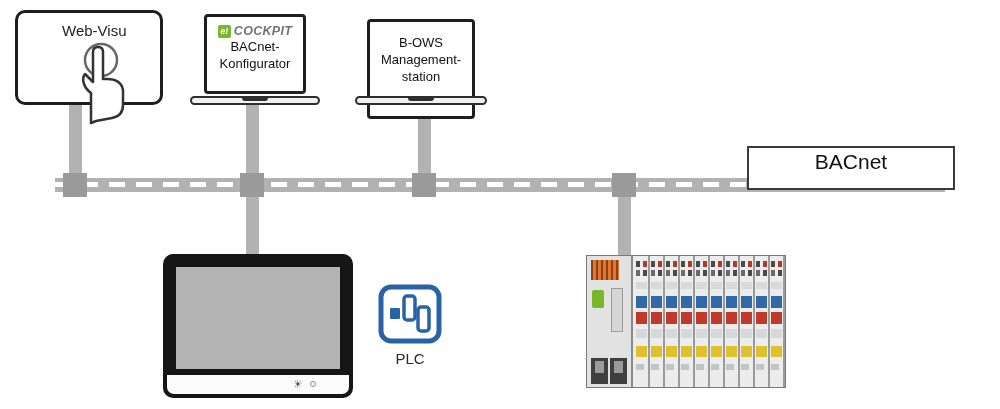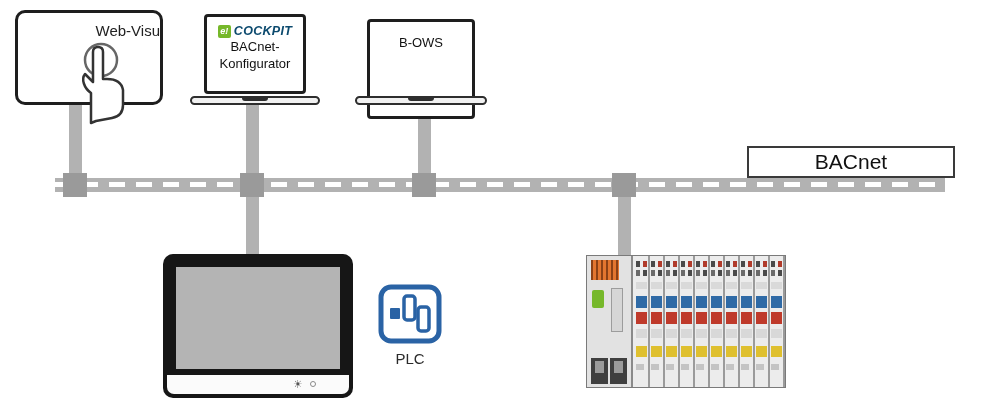--- a/index.html
+++ b/index.html
@@ -16,41 +16,41 @@
   .bus-dash {
     position: absolute; left: 0; top: 4px; width: 100%; height: 5px;
     background: repeating-linear-gradient(90deg, #fff 0 16px, rgba(0,0,0,0) 16px 27px);
   }
   .junction { width: 24px; height: 24px; background: #9a9a9a; top: 173px; }
   .vbar { width: 13px; background: #b2b2b2; }
 
   
   .tablet { left: 15px; top: 10px; width: 148px; height: 95px; border: 3px solid #1e1e1e;
             border-radius: 10px; background: #fff; overflow: visible; }
-  .tablet-label { margin-top: 9px; text-align: right; font-size: 15px; color: #222; }
+  .tablet-label { margin-top: 9px; text-align: left; font-size: 15px; color: #222; padding-left: 44px; }
   .touch-svg { position: absolute; left: 46px; top: 20px; }
 
   
   .laptop-screen { border: 3px solid #1e1e1e; border-radius: 4px; background: #fff; text-align: center; }
   .laptop-base { height: 9px; border: 2px solid #2e2e2e; background: #f1f1f1; border-radius: 5px; }
   .laptop-base::after { content: ""; position: absolute; left: 50%; transform: translateX(-50%);
             top: 0; width: 26px; height: 3px; background: #2e2e2e; border-radius: 0 0 3px 3px; }
   .scr-conf { left: 204px; top: 14px; width: 102px; height: 80px; }
   .base-conf { left: 190px; top: 96px; width: 130px; }
   .scr-mgmt { left: 367px; top: 19px; width: 108px; height: 100px; }
   .base-mgmt { left: 355px; top: 96px; width: 132px; }
   .logo-row { display: flex; align-items: center; justify-content: center; gap: 3px; margin-top: 7px; }
   .logo-sq { width: 13px; height: 13px; background: #76b82a; border-radius: 2px; color: #fff;
              font-size: 9px; font-weight: bold; font-style: italic; line-height: 13px; text-align: center; }
-  .logo-txt { font-size: 12.5px; font-weight: bold; font-style: italic; color: #0c4a6e; letter-spacing: .3px; }
+  .logo-txt { font-size: 12.5px; font-weight: bold; font-style: italic; color: #737373; letter-spacing: .3px; }
   .dev-line { font-size: 13px; line-height: 17px; color: #111; }
   .mgmt-lines { margin-top: 12px; }
 
   
-  .bacnet-box { left: 747px; top: 146px; width: 208px; height: 32px; background: #fff;
+  .bacnet-box { left: 747px; top: 146px; width: 208px; height: 44px; background: #fff;
                 border: 2.5px solid #3a3a3a; text-align: center; font-size: 21px;
                 line-height: 27px; color: #111; }
   .ethernet-box { left: 747px; top: 192px; width: 208px; height: 33px; background: #a8a8a8;
                 color: #fff; text-align: center; font-size: 20px; line-height: 33px;
                 letter-spacing: 2px; }
 
   
   .hmi { left: 163px; top: 254px; width: 190px; height: 144px; background: #161616; border-radius: 10px; }
   .hmi-screen { left: 13px; top: 13px; width: 164px; height: 102px; background: #b4b4b4; }
   .hmi-bottom { left: 4px; top: 121px; width: 182px; height: 19px; background: #fbfbfb;
@@ -127,20 +127,22 @@
       <span class="logo-txt">COCKPIT</span>
     </div>
     <div class="dev-line">BACnet-</div>
     <div class="dev-line">Konfigurator</div>
   </div>
   <div class="abs laptop-base base-conf"></div>
 
   <div class="abs laptop-screen scr-mgmt">
     <div class="mgmt-lines">
       <div class="dev-line">B-OWS</div>
+      <div class="dev-line">Management-</div>
+      <div class="dev-line">station</div>
     </div>
   </div>
   <div class="abs laptop-base base-mgmt"></div>
 
   <div class="abs bacnet-box">BACnet</div>
 
   <div class="abs hmi">
     <div class="abs hmi-screen"></div>
     <div class="abs hmi-bottom">
       <div class="hmi-icons">

